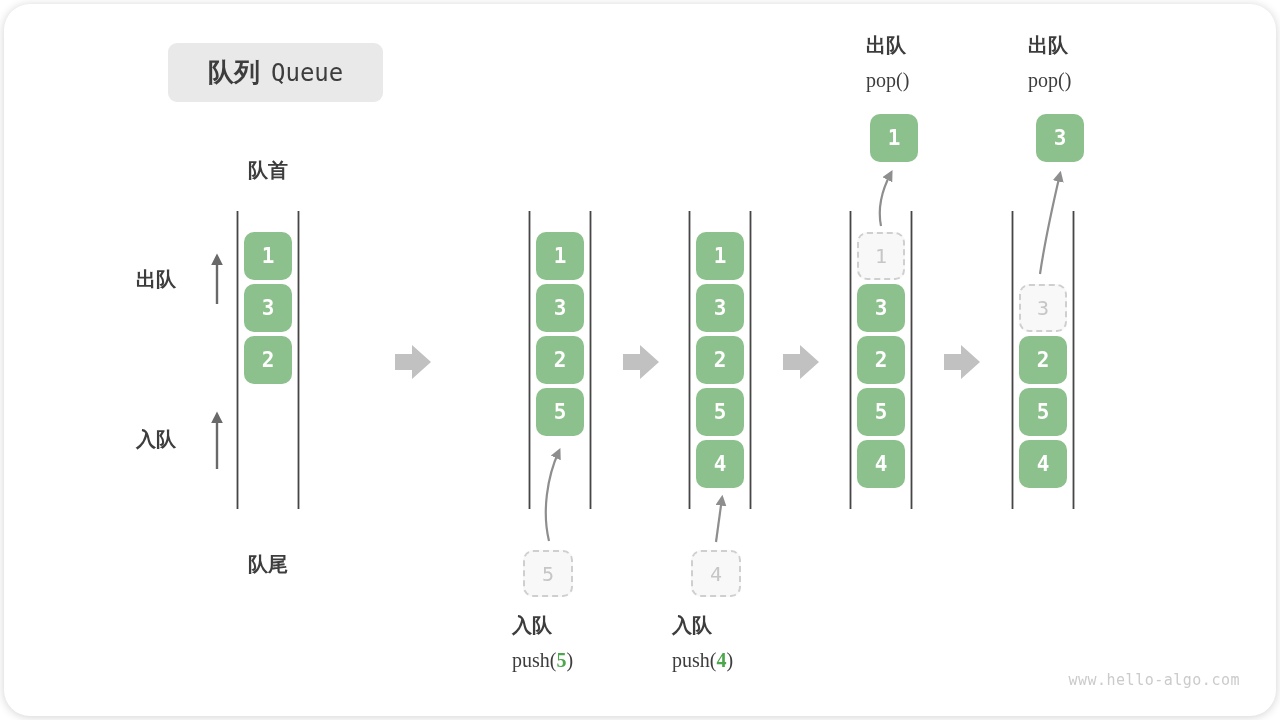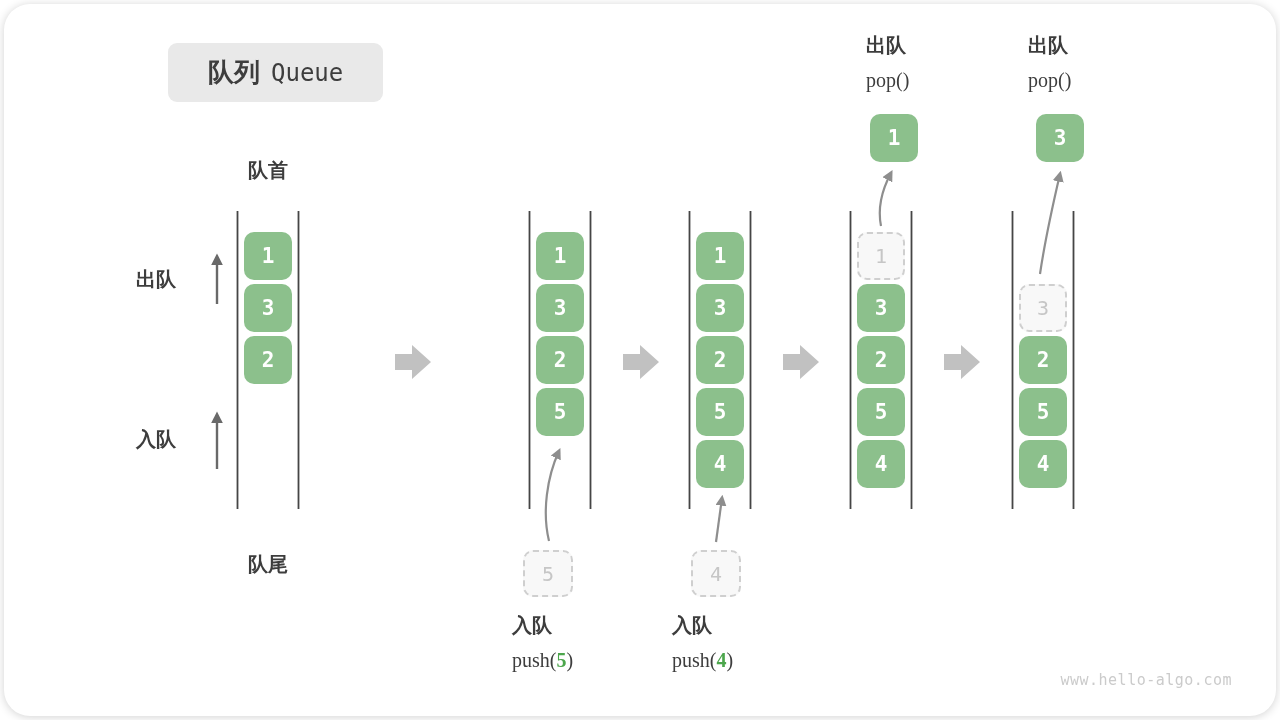--- a/index.html
+++ b/index.html
@@ -35,21 +35,21 @@
   #columns{position:absolute;left:0;top:0;width:100%;height:100%;}
   .qbox{position:absolute;width:48px;height:48px;border-radius:10px;background:var(--box);
         display:flex;align-items:center;justify-content:center;
         font-family:"DejaVu Sans Mono",monospace;font-size:21px;font-weight:700;color:#ffffff;}
   .qbox.ghost{background:var(--ghost-fill);border:2px dashed var(--ghost-border);
         color:var(--ghost-text);font-weight:400;font-size:20px;}
   .op-label{position:absolute;color:var(--ink);}
   .op-zh{display:block;font-size:20px;font-weight:700;line-height:24px;margin-bottom:11px;}
   .op-code{display:block;font-family:Liberation Serif, serif;font-size:20px;line-height:24px;}
   .op-arg{color:var(--accent);font-weight:700;}
-  .watermark{position:absolute;right:48px;top:671px;font-family:"DejaVu Sans Mono",monospace;
+  .watermark{position:absolute;right:40px;top:671px;font-family:"DejaVu Sans Mono",monospace;
         font-size:15px;color:var(--wm);letter-spacing:0.5px;}
 </style>
 </head>
 <body>
 
 <div class="canvas">
   <div class="card"></div>
 
   <div class="badge">
     <span class="badge-zh">队列</span>

